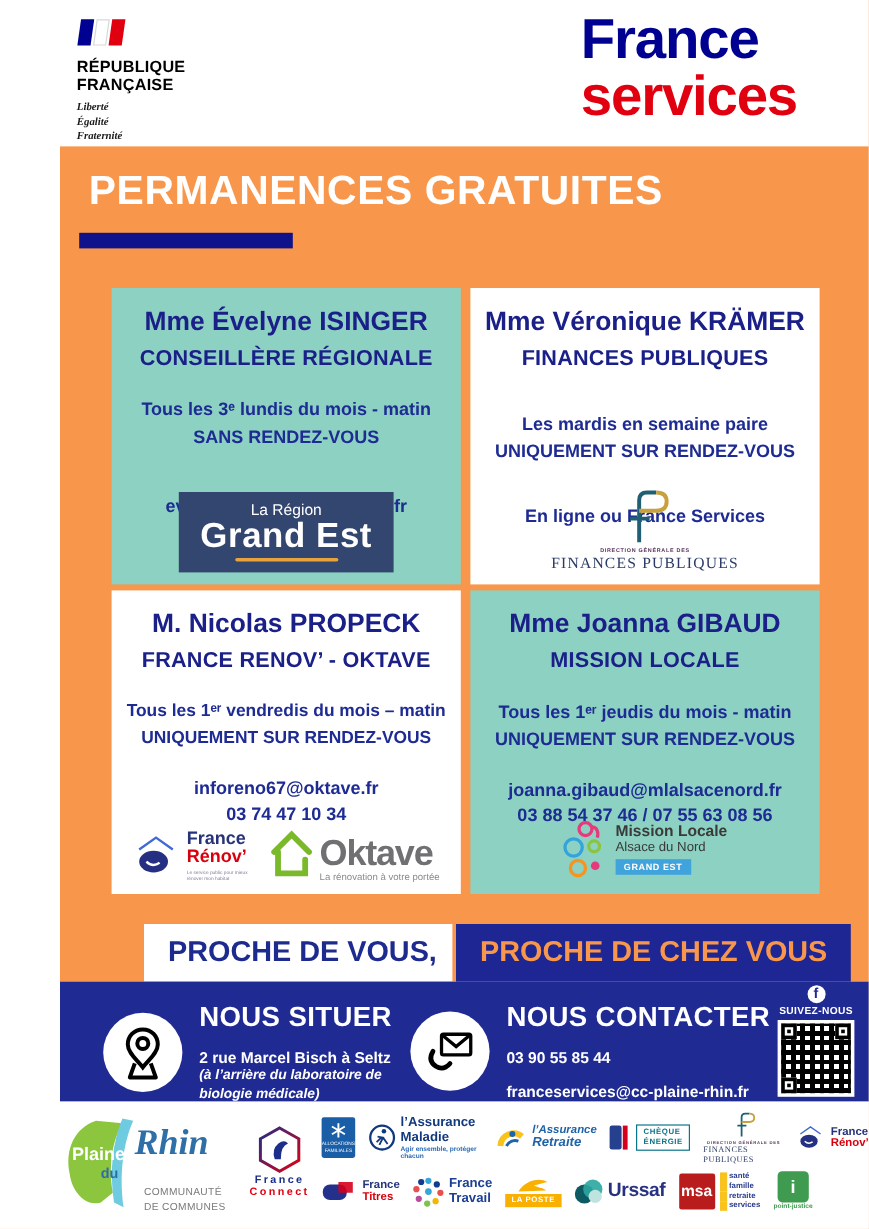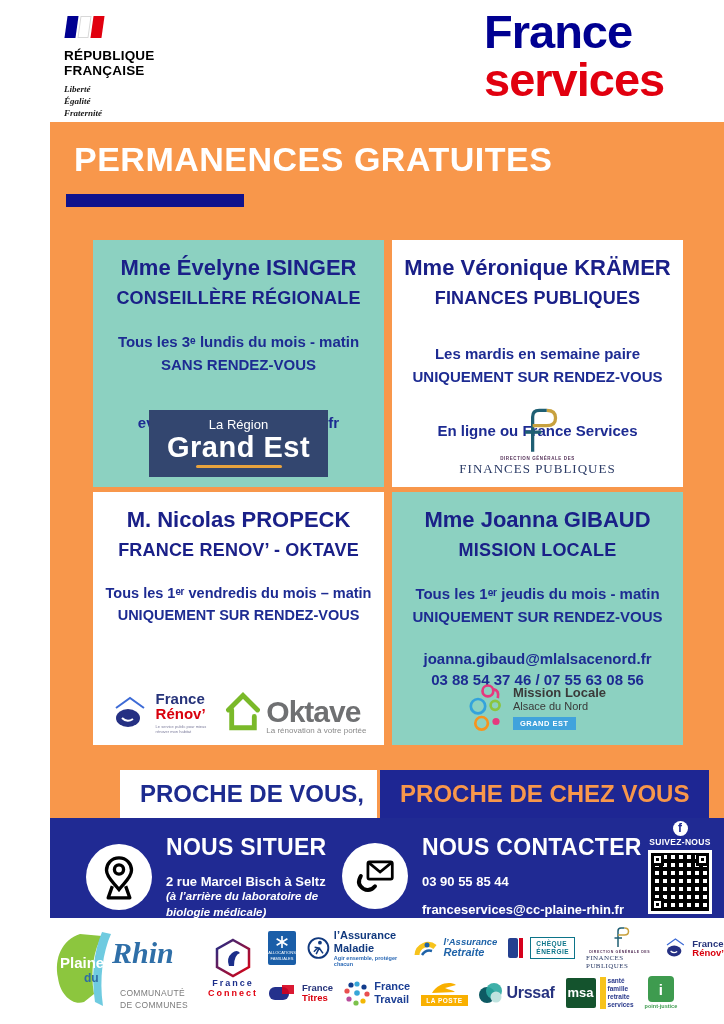--- a/index.html
+++ b/index.html
@@ -135,21 +135,21 @@
   .ft-texts{text-align:left;line-height:1.0;}
   .ft-w1{font-size:9.5px;font-weight:bold;color:#26337A;}
   .ft-w2{font-size:9.5px;font-weight:bold;color:#D9000D;}
 
   .tv-texts{font-size:11px;font-weight:bold;color:#1C3F94;text-align:left;line-height:1.1;}
 
   .lp-bar{background:#F9B000;color:#fff;font-size:6.5px;font-weight:bold;padding:2px 5px;letter-spacing:.5px;margin-top:1px;}
 
   .ur-label{font-size:16px;font-weight:bold;color:#26327F;letter-spacing:-.3px;}
 
-  .msa-sq{width:30px;height:30px;background:#14532d;border-radius:2px;color:#fff;font-weight:bold;font-size:13px;
+  .msa-sq{width:30px;height:30px;background:#b91c1c;border-radius:2px;color:#fff;font-weight:bold;font-size:13px;
           display:flex;align-items:center;justify-content:center;}
   .msa-col div{font-size:6.5px;font-weight:bold;color:#2A3A8C;border-left:6px solid #F7C31C;padding-left:2px;line-height:8px;text-align:left;}
 
   .pj-sq{width:26px;height:26px;background:#3E9B4F;border-radius:4px;color:#fff;font-weight:bold;font-size:15px;
          display:flex;align-items:center;justify-content:center;}
   .pj-label{font-size:5.5px;font-weight:bold;color:#3E9B4F;margin-top:1px;}
 </style>
 </head>
 <body>
 
@@ -217,20 +217,24 @@
         </div>
       </div>
     </div>
 
     <div class="card white">
       <div class="card-name">M. Nicolas PROPECK</div>
       <div class="card-role">FRANCE RENOV’ - OKTAVE</div>
       <div class="card-sched tight">
         <div>Tous les 1ᵉʳ vendredis du mois – matin</div>
         <div>UNIQUEMENT SUR RENDEZ-VOUS</div>
+      </div>
+      <div class="card-contact">
+        <div>inforeno67@oktave.fr</div>
+        <div>03 74 47 10 34</div>
       </div>
       <div class="card-logo">
         <div class="fr-logo">
           <svg width="40" height="36" viewBox="0 0 40 36">
             <path d="M5 13 L19 3 L33 13" fill="none" stroke="#3D6BD6" stroke-width="2"></path>
             <ellipse cx="17" cy="23" rx="12" ry="9" fill="#253083"></ellipse>
             <path d="M11 23 q5 5 11 1" fill="none" stroke="#fff" stroke-width="2"></path>
           </svg>
           <div class="fr-texts">
             <div class="fr-w1">France</div>

